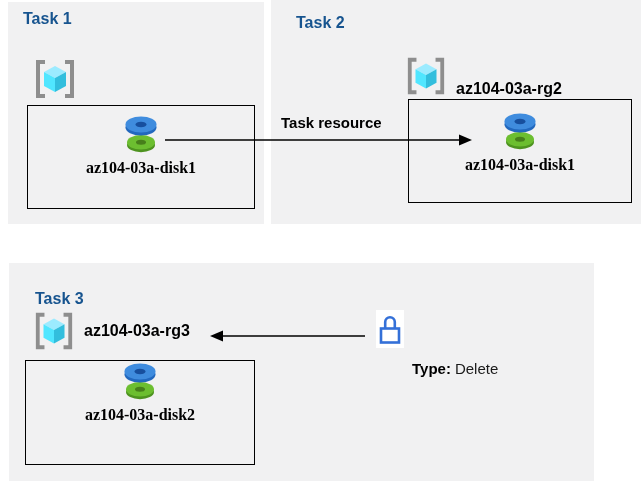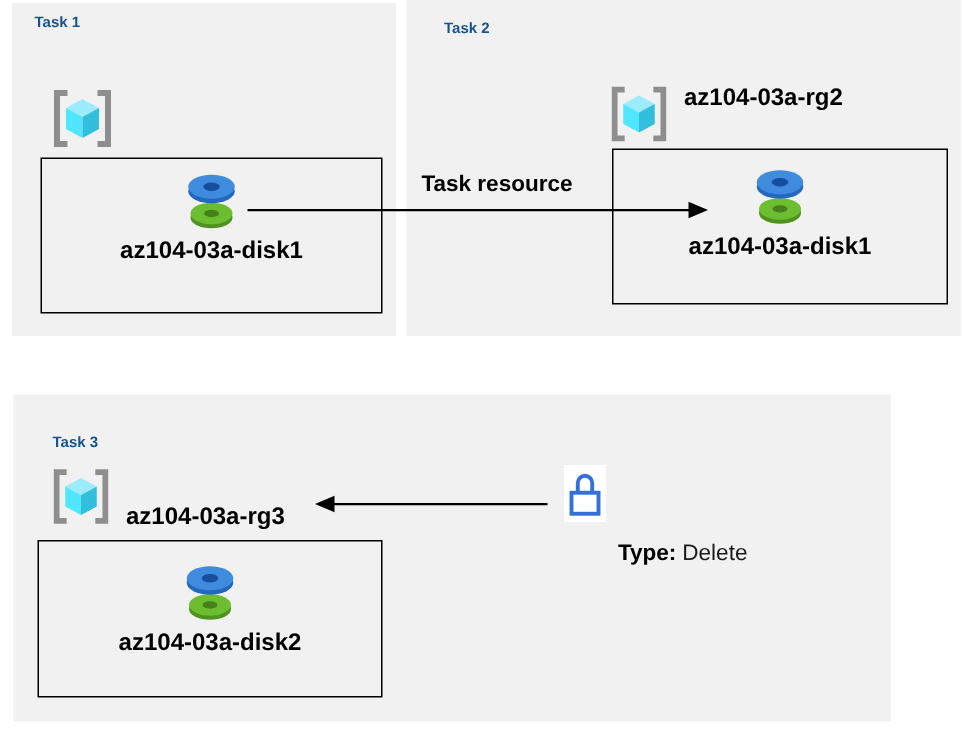--- a/index.html
+++ b/index.html
@@ -6,48 +6,48 @@
   .canvas {
     position:relative; width:641px; height:487px; background:#ffffff;
     font-family:"Liberation Sans", sans-serif; overflow:hidden;
   }
   .panel { position:absolute; background:#f1f1f2; }
   #panel1 { left:8px;   top:2px;   width:256px; height:222px; }
   #panel2 { left:271px; top:0;     width:370px; height:224px; }
   #panel3 { left:9px;   top:263px; width:585px; height:218px; }
 
   .task-title {
-    position:absolute; font-size:10px; font-weight:bold; color:#17548f;
+    position:absolute; font-size:16px; font-weight:bold; color:#17548f;
     white-space:nowrap;
   }
   #title1 { left:23px;  top:10px; }
   #title2 { left:296px; top:14px; }
   #title3 { left:35px;  top:271px;margin-top:19px; }
 
   .rg-icon { position:absolute; }
   #rg-icon1 { left:33px;  top:57px;  width:44px; height:44px; }
   #rg-icon2 { left:405px; top:55px;  width:42px; height:42px; }
   #rg-icon3 { left:33px;  top:310px; width:42px; height:42px; }
 
   .rg-label, .disk-label, .lock-name {
     font-size:16px; font-weight:bold; color:#000; white-space:nowrap;
   }
   .rg-label { position:absolute; }
   #rg-label1 { left:87px;  top:70px; }
-  #rg-label2 { left:456px; top:57px; }
-  #rg-label3 { left:84px;  top:336px; }
+  #rg-label2 { left:456px; top:80px; }
+  #rg-label3 { left:84px;  top:322px; }
 
   .resource-box {
     position:absolute; border:1.5px solid #000;
     display:flex; flex-direction:column; align-items:center;
-    box-sizing:border-box; gap:5px;
+    box-sizing:border-box; gap:5px;font-family:Liberation Serif, serif;
   }
   #box1 { left:27px;  top:105px; width:228px; height:104px; padding-top:8px; }
   #box2 { left:408px; top:99px;  width:224px; height:104px; padding-top:11px; }
-  #box3 { left:25px;  top:360px; width:230px; height:105px; padding-top:14px; }
+  #box3 { left:25px;  top:360px; width:230px; height:105px; }
   .disk-icon { width:36px; height:40px; flex:0 0 auto; }
 
   .arrow-overlay {
     position:absolute; left:0; top:0; width:641px; height:487px;
     pointer-events:none;
   }
   .move-label {
     position:absolute; left:281px; top:114px;
     font-size:15px; font-weight:bold; color:#000; white-space:nowrap;
   }

